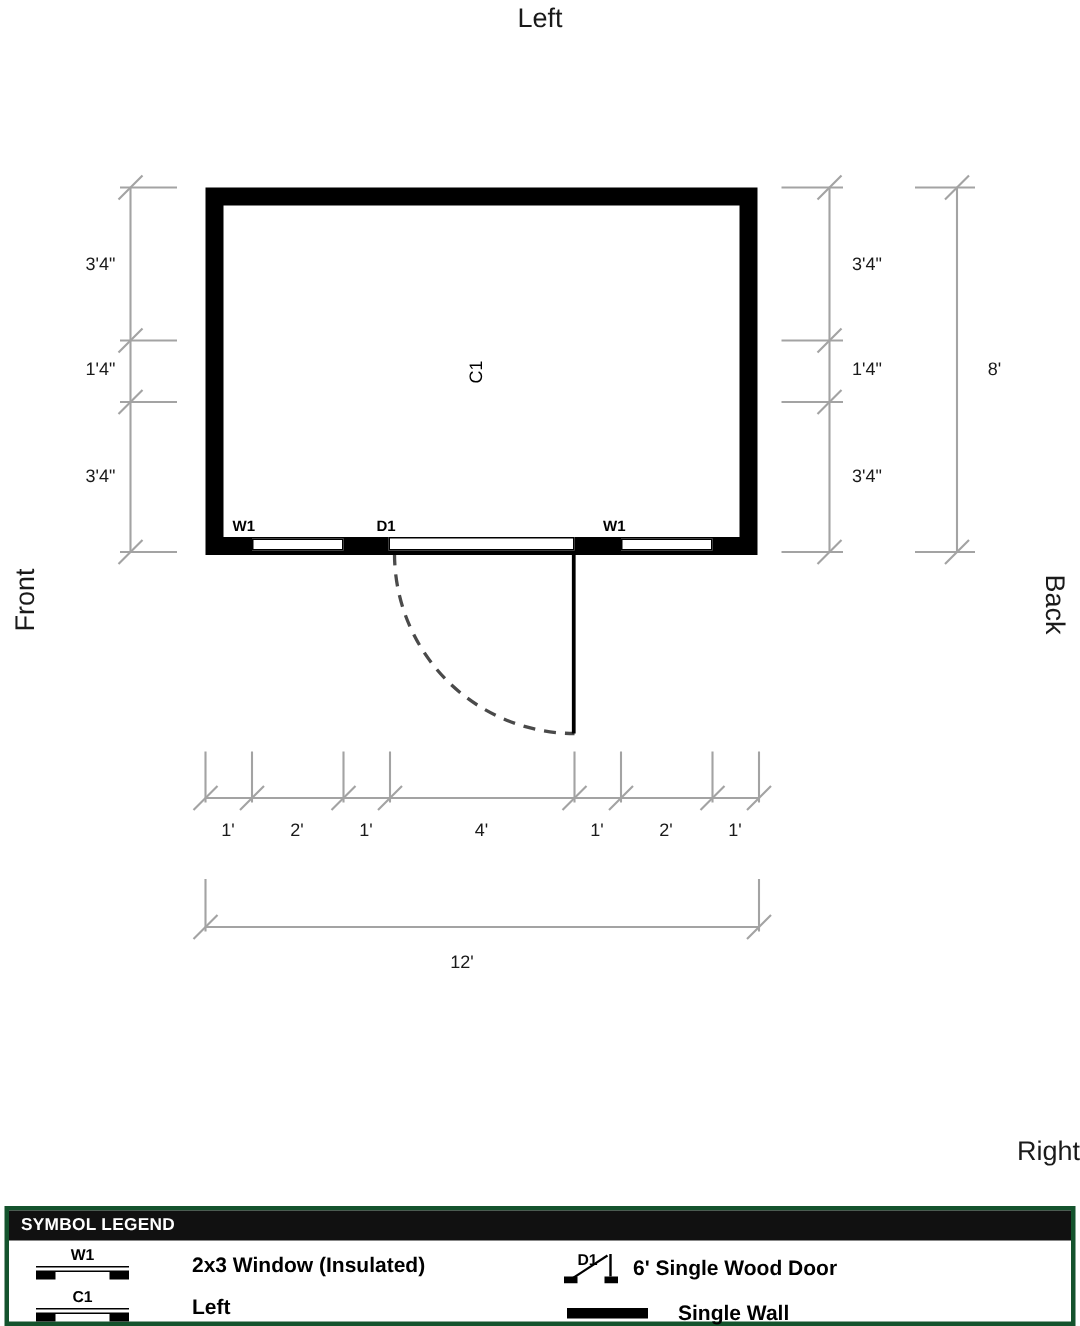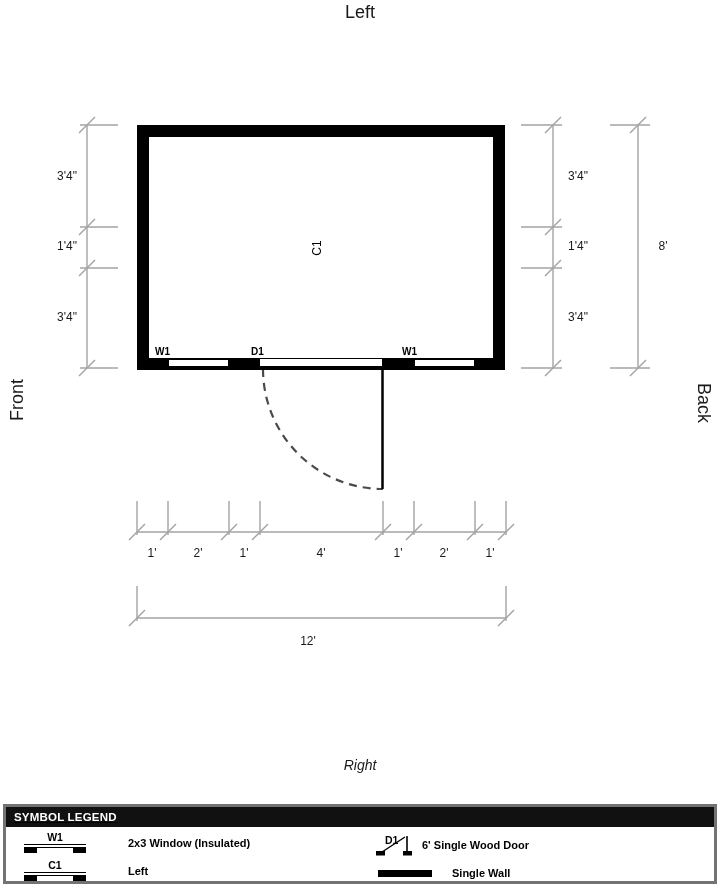--- a/index.html
+++ b/index.html
@@ -3,21 +3,21 @@
 <meta charset="utf-8">
 <style>
   html,body{margin:0;padding:0;background:#ffffff;}
   .page{
     position:relative;width:720px;height:884px;background:#ffffff;overflow:hidden;
     font-family:"Liberation Sans","DejaVu Sans",sans-serif;color:#000;
   }
   
   .orient{position:absolute;font-size:18px;color:#1a1a1a;white-space:nowrap;}
   .orient-top{left:0;top:2px;width:720px;text-align:center;}
-  .orient-bottom{left:0;top:757px;width:720px;text-align:center;font-size:14px;font-style:italic;}
+  .orient-bottom{left:0;top:757px;width:720px;text-align:right;font-size:18px;}
   .orient-left{left:17px;top:400px;transform:translate(-50%,-50%) rotate(-90deg);}
   .orient-right{left:703px;top:403px;transform:translate(-50%,-50%) rotate(90deg);}
   
   .building{
     position:absolute;left:137px;top:125px;width:368px;height:245px;
     border:12px solid #000;box-sizing:border-box;background:#fff;
   }
   .opening{position:absolute;background:#fff;border:1.5px solid #000;box-sizing:border-box;}
   .win1{left:168px;top:359px;width:61px;height:8px;}
   .door-open{left:259px;top:358px;width:124px;height:9px;}
@@ -27,29 +27,29 @@
     position:absolute;left:317px;top:248px;font-size:12px;color:#000;
     transform:translate(-50%,-50%) rotate(-90deg);white-space:nowrap;
   }
   
   .dim{position:absolute;font-size:12px;color:#1a1a1a;transform:translate(-50%,-50%);white-space:nowrap;}
   
   .lines{position:absolute;left:0;top:0;width:720px;height:884px;pointer-events:none;}
   
   .legend{
     position:absolute;left:3px;top:804px;width:714px;height:80px;
-    border:3px solid #737373;box-sizing:border-box;background:#fff;text-decoration:underline;
+    border:3px solid #14532d;box-sizing:border-box;background:#fff;
   }
   .legend-header{
     background:#111;color:#fff;height:20px;display:flex;align-items:center;
     padding-left:8px;font-size:11.5px;font-weight:700;letter-spacing:.2px;
   }
   .legend-body{position:relative;height:54px;}
   .leg-item{position:absolute;display:flex;align-items:center;}
-  .leg-label{font-size:11px;font-weight:700;white-space:nowrap;}
+  .leg-label{font-size:14px;font-weight:700;white-space:nowrap;}
   
   .wsym{width:62px;}
   .wsym .wlabel{
     text-align:center;font-size:10.5px;font-weight:700;line-height:11px;
     border-bottom:1.5px solid #000;padding-bottom:1px;
   }
   .wsym .wbar{position:relative;height:5px;margin-top:2px;border-top:1px solid #000;}
   .wsym .wbar::before,.wsym .wbar::after{
     content:"";position:absolute;top:0;width:13px;height:5px;background:#000;
   }

